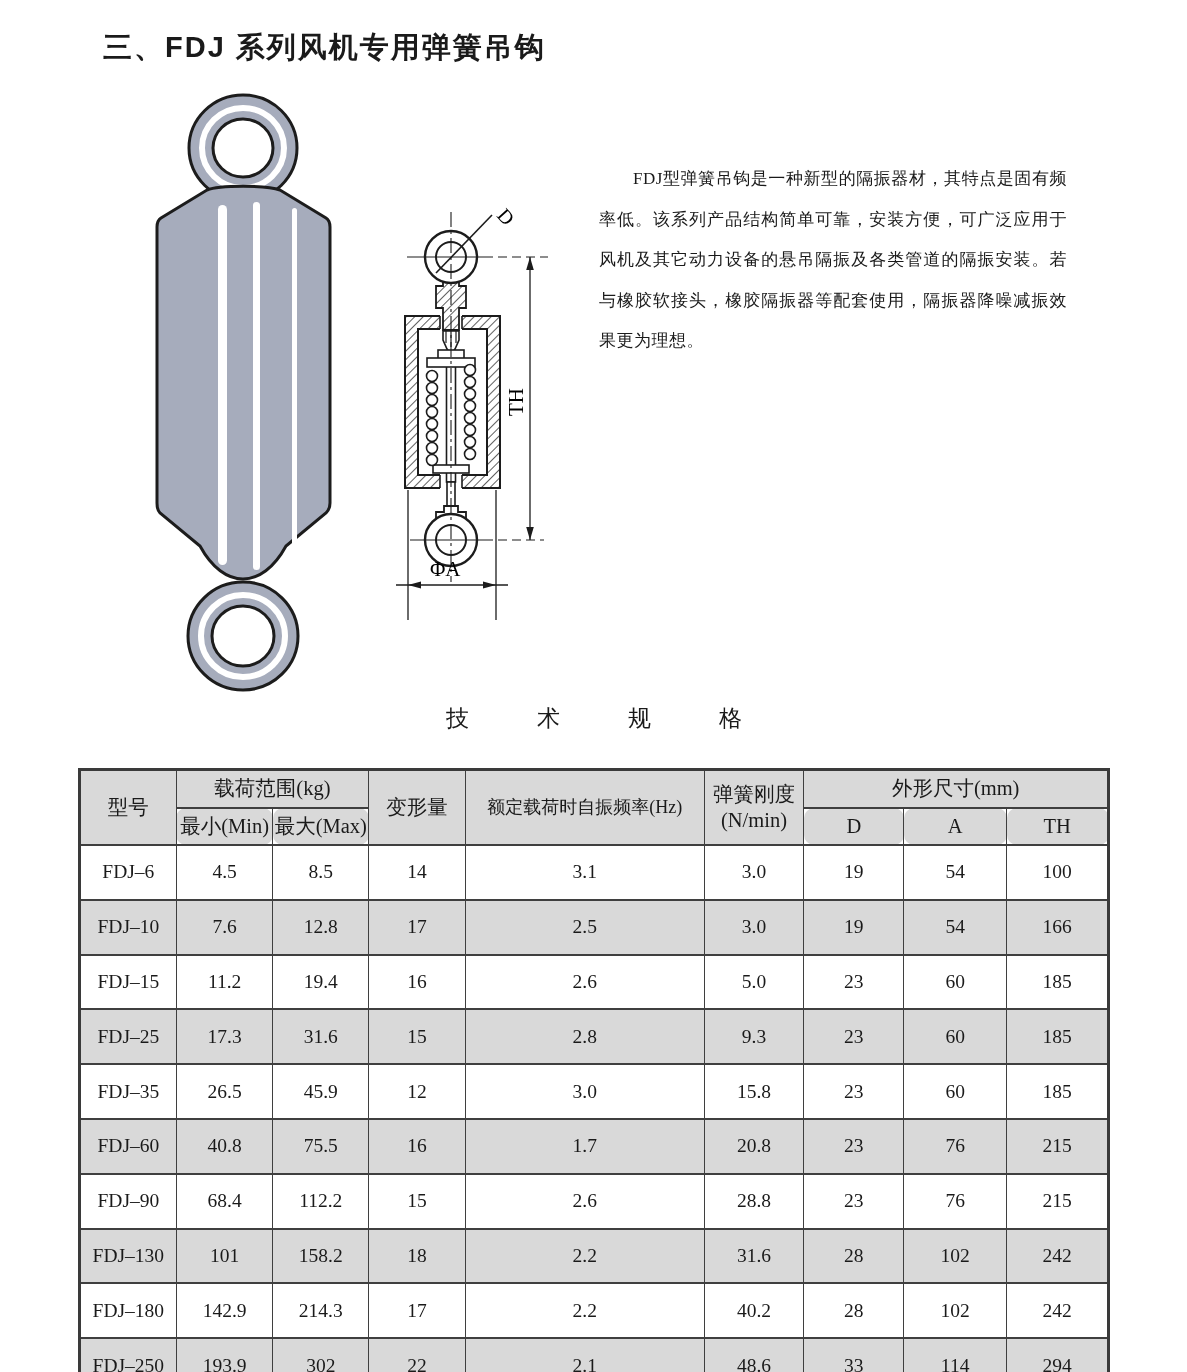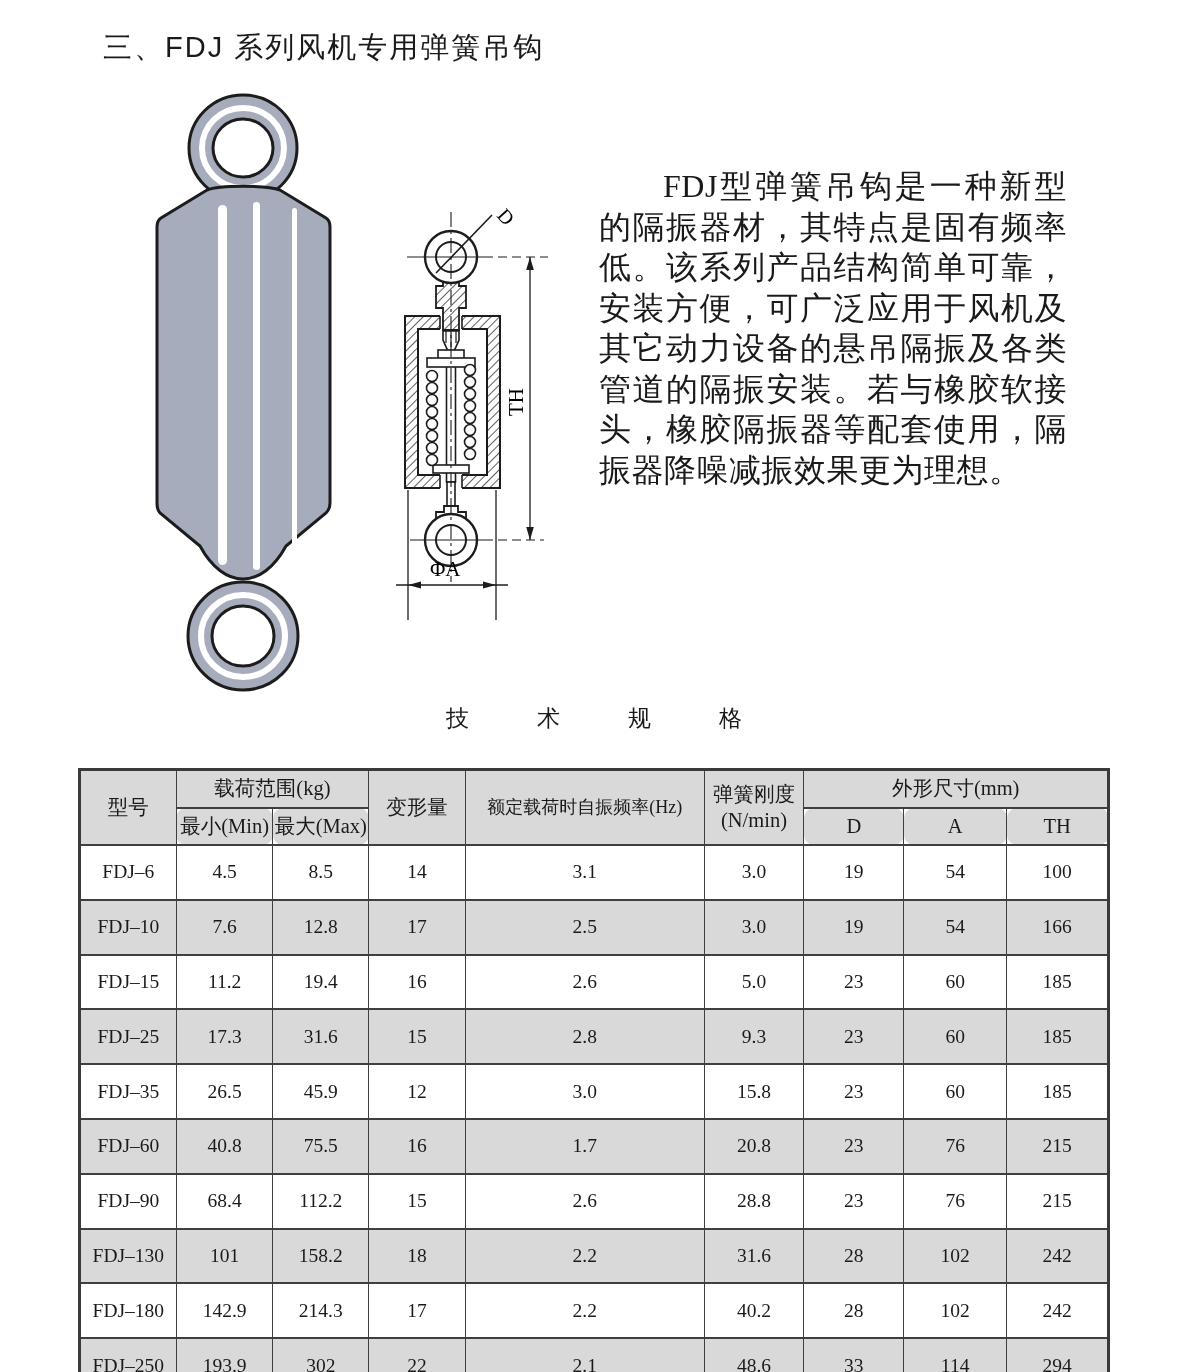--- a/index.html
+++ b/index.html
@@ -3,28 +3,28 @@
 <meta charset="utf-8">
 <style>
   html,body{margin:0;padding:0;}
   body{
     width:1187px;height:1372px;position:relative;background:#ffffff;
     font-family:"Liberation Serif","DejaVu Serif",serif;color:#1a1a1a;
     overflow:hidden;
   }
   .doc-title{
     position:absolute;left:103px;top:28px;
-    font-size:29px;font-weight:normal;letter-spacing:2px;
+    font-size:29px;font-weight:bold;letter-spacing:2px;
     font-family:"Liberation Sans","DejaVu Sans",sans-serif;
   }
   .photo-fig{position:absolute;left:150px;top:88px;width:190px;height:610px;}
   .tech-fig{position:absolute;left:388px;top:190px;width:218px;height:475px;}
   .desc-text{
-    position:absolute;left:599px;top:166px;width:468px;
-    font-size:32px;line-height:40.5px;text-align:justify;text-indent:2em;
+    position:absolute;left:599px;top:159px;width:468px;
+    font-size:17px;line-height:40.5px;text-align:justify;text-indent:2em;
     letter-spacing:0.5px;
   }
   .spec-heading{
     position:absolute;left:78px;top:703px;width:1032px;
     text-align:center;font-size:23px;
     letter-spacing:68px;text-indent:68px;white-space:nowrap;
   }
   table.spec-table{
     position:absolute;left:78px;top:768px;width:1032px;
     border-collapse:collapse;table-layout:fixed;

